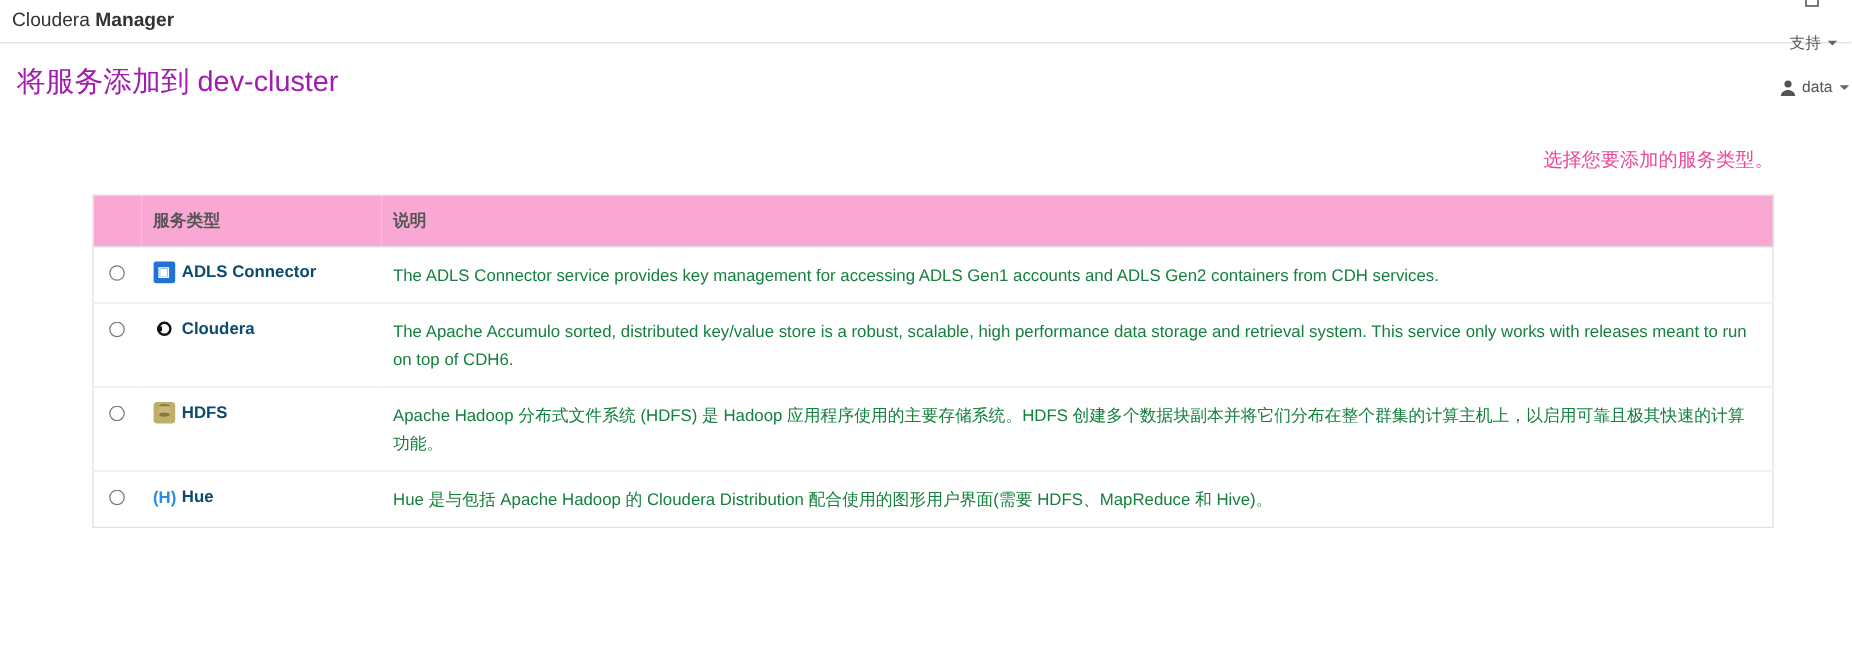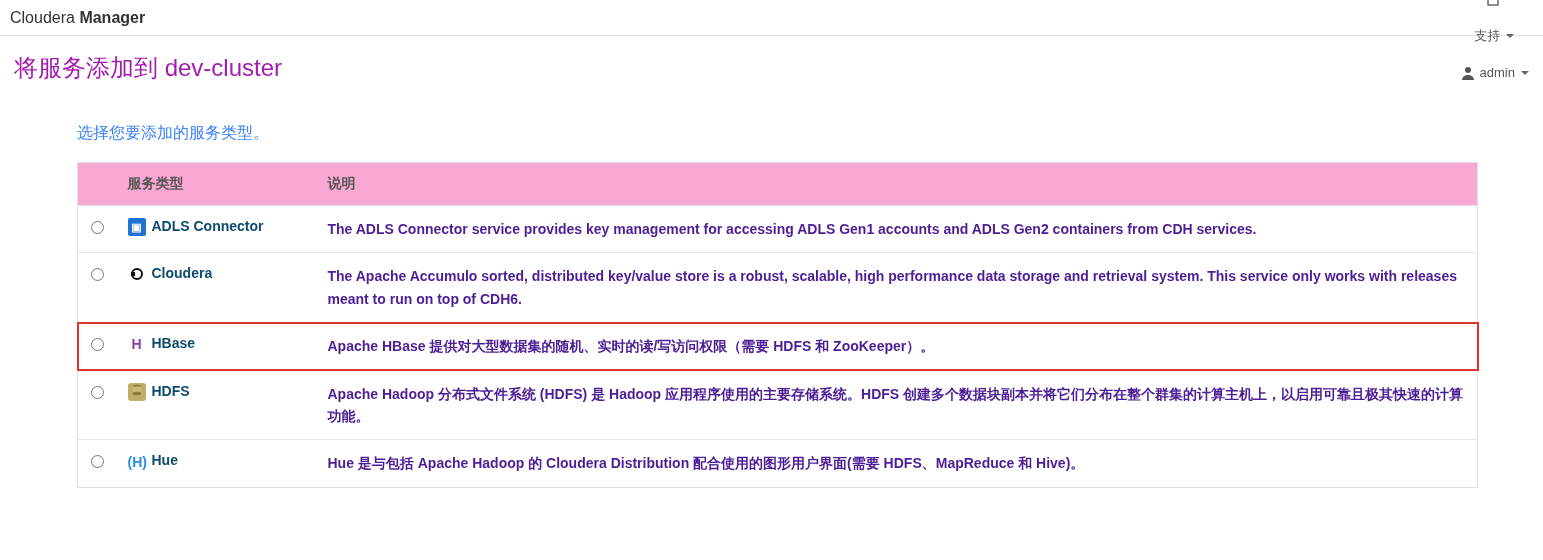--- a/index.html
+++ b/index.html
@@ -9,21 +9,21 @@
     font-size: 14px;
     color: #333;
     background: #fff;
     overflow-x: hidden;
   }
   .topbar {
     display: flex;
     align-items: center;
     justify-content: space-between;
     height: 36px;
-    padding: 0 14px 0 10px;
+    padding: 0 2px 0 10px;
     border-bottom: 1px solid #e0e0e0;
   }
   .brand { font-size: 16px; color: #333; }
   .brand-light { font-weight: 400; }
   .brand-bold { font-weight: 700; }
   .topnav { display: flex; align-items: center; gap: 20px; color: #555; font-size: 13px; flex-direction: column; }
   .topnav .nav-item { display: inline-flex; align-items: center; gap: 4px; cursor: pointer; }
   .caret {
     display: inline-block;
     width: 0; height: 0;
@@ -36,37 +36,37 @@
   .page-title { font-size: 24px; font-weight: 400; color: #a21caf; margin: 0 0 14px 0; }
   .scroll-area {
     border: 1px solid transparent;
     max-height: 470px;
     overflow-y: scroll;
     padding: 0 50px 0 62px;
   }
   .scroll-area::-webkit-scrollbar { width: 17px; }
   .scroll-area::-webkit-scrollbar-track { background: #f0f0f0; }
   .scroll-area::-webkit-scrollbar-thumb { background: #c0c0c0; border: 1px solid #a8a8a8; }
-  .section-heading { font-size: 16px; font-weight: 400; margin: 24px 0 18px 0; color: #3b82f6; }
+  .section-heading { font-size: 16px; font-weight: 400; margin: 24px 0 18px 0; color: #ec4899; text-align: right; }
   .service-table { width: 100%; border-collapse: collapse; border: 1px solid #e0e0e0; }
   .service-table th {
     text-align: left;
     font-weight: 700;
     color: #555;
     font-size: 14px;
     background: #f9a8d4;
     border-bottom: 1px solid #e0e0e0;
   }
   .service-table td, .service-table th { padding: 12px 10px; vertical-align: top; }
   .service-table tbody tr { border-top: 1px solid #e6e6e6; }
   .col-radio { width: 40px; text-align: center; }
   .col-name { width: 200px; }
   .svc-name { font-weight: 700; color: #0c4a6e; }
   .svc-icon { display: inline-block; width: 18px; height: 18px; vertical-align: middle; margin-right: 6px; text-align: center; line-height: 18px; font-size: 14px; }
-  .svc-desc { color: #4c1d95; font-weight: 700; line-height: 1.6; }
+  .svc-desc { color: #15803d; font-weight: 400; line-height: 1.6; }
   .row-highlight { outline: 2px solid #d9352c; outline-offset: -1px; }
   input[type="radio"] { margin: 3px 0 0 0; }
   
   .ic-adls { color:#fff; background:#2073d4; border-radius:2px; font-size:11px; font-weight:bold;}
   .ic-accumulo { color:#111; }
   .ic-flume { border-radius:50%; background: radial-gradient(circle at 35% 35%, #7fc8ff, #2073d4);}
   .ic-hbase { color:#8b3aa5; font-weight:bold; }
   .ic-hdfs { background:#bfae6a; border-radius:3px; }
   .ic-hive { color:#e0a000;}
   .ic-hue { color:#2a8de0; font-weight:bold;}
@@ -99,21 +99,21 @@
     </span>
     <span class="nav-item">
       <span>支持</span>
       <span class="caret"></span>
     </span>
     <span class="nav-item">
       <svg class="svg-icon" viewBox="0 0 16 16">
           <circle cx="8" cy="5" r="3"></circle>
           <path d="M2 15c0-3 3-5 6-5s6 2 6 5z"></path>
         </svg>
-      <span>admin</span>
+      <span>data</span>
       <span class="caret"></span>
     </span>
   </div>
 </div>
 
 <div class="main-wrap">
   <h1 class="page-title">将服务添加到 dev-cluster</h1>
 
   <div class="scroll-area">
     <div class="section-heading">选择您要添加的服务类型。</div>
@@ -133,25 +133,20 @@
             <td><span class="svc-desc">The ADLS Connector service provides key management for accessing ADLS Gen1 accounts and ADLS Gen2 containers from CDH services.</span></td>
           </tr>
           <tr>
             <td class="col-radio"><input type="radio" name="svc" style=""></td>
             <td class="col-name"><span class="svc-icon ic-accumulo"><svg viewBox="0 0 16 16" width="16" height="16">
                   <circle cx="8" cy="8" r="5" fill="none" stroke="#111" stroke-width="2"></circle>
                   <rect x="2" y="6" width="4" height="4" fill="#111"></rect>
                 </svg></span><span class="svc-name">Cloudera</span></td>
             <td><span class="svc-desc">The Apache Accumulo sorted, distributed key/value store is a robust, scalable, high performance data storage and retrieval system. This service only works with releases meant to run on top of CDH6.</span></td>
           </tr>
-          <tr class="row-highlight">
-            <td class="col-radio"><input type="radio" name="svc" style=""></td>
-            <td class="col-name"><span class="svc-icon ic-hbase">H</span><span class="svc-name">HBase</span></td>
-            <td><span class="svc-desc">Apache HBase 提供对大型数据集的随机、实时的读/写访问权限（需要 HDFS 和 ZooKeeper）。</span></td>
-          </tr>
           <tr>
             <td class="col-radio"><input type="radio" name="svc" style=""></td>
             <td class="col-name"><span class="svc-icon ic-hdfs"><svg viewBox="0 0 16 16" width="14" height="14">
                   <ellipse cx="8" cy="4" rx="5" ry="2" fill="#8a7a3a"></ellipse>
                   <rect x="3" y="4" width="10" height="8" fill="#c9b878"></rect>
                   <ellipse cx="8" cy="12" rx="5" ry="2" fill="#8a7a3a"></ellipse>
                 </svg></span><span class="svc-name">HDFS</span></td>
             <td><span class="svc-desc">Apache Hadoop 分布式文件系统 (HDFS) 是 Hadoop 应用程序使用的主要存储系统。HDFS 创建多个数据块副本并将它们分布在整个群集的计算主机上，以启用可靠且极其快速的计算功能。</span></td>
           </tr>
           <tr>

